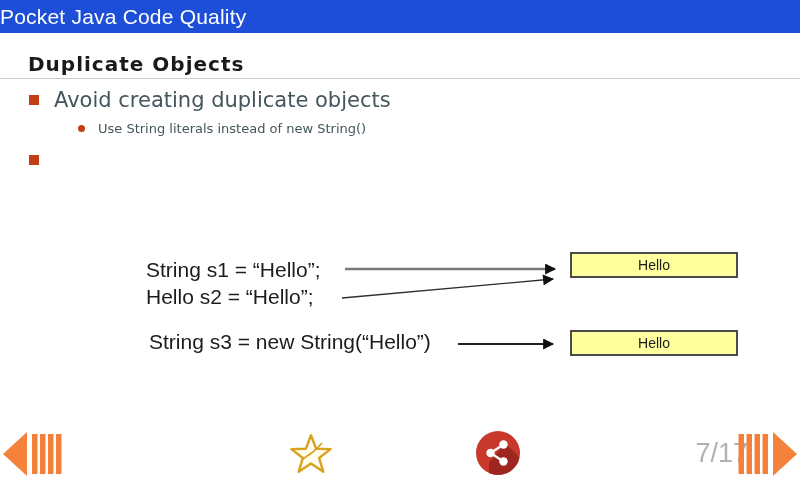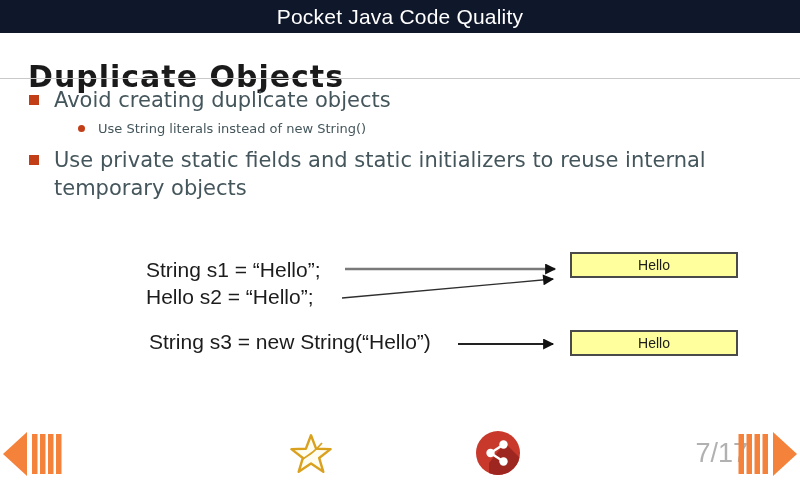--- a/index.html
+++ b/index.html
@@ -4,31 +4,31 @@
 <style>
   html,body{margin:0;padding:0;}
   body{
     width:800px;height:480px;position:relative;overflow:hidden;
     background:#ffffff;font-family:"Liberation Sans",sans-serif;
     -webkit-font-smoothing:antialiased;
   }
   
   .app-header{
     position:absolute;left:0;top:0;width:800px;height:33px;
-    background:#0f172a;display:flex;align-items:center;justify-content:center;
+    background:#1d4ed8;display:flex;align-items:center;
   }
   .app-header .title{
     color:#ffffff;font-size:21px;letter-spacing:.2px;
     font-family:"Liberation Sans",sans-serif;
   }
   
   .slide{position:absolute;left:0;top:33px;width:800px;height:397px;background:#ffffff;}
   .slide-title{
     position:absolute;left:28px;top:6px;
-    font-family:"DejaVu Sans",sans-serif;font-size:30px;color:#1a1a1a;letter-spacing:1px;
+    font-family:"DejaVu Sans",sans-serif;font-size:20px;color:#1a1a1a;letter-spacing:1px;
   }
   .slide-divider{position:absolute;left:0;top:45px;width:800px;height:1px;background:#c9c9c9;}
   .bullets{position:absolute;left:4px;top:53px;width:800px;}
   .bullet-row{display:flex;align-items:flex-start;font-family:"DejaVu Sans",sans-serif;color:#44565C;}
   .bullet-row.lvl1{padding-left:25px;font-size:21px;line-height:28px;margin-bottom:2px;}
   .bullet-row.lvl2{padding-left:74px;font-size:13px;line-height:26px;margin-bottom:4px;}
   .marker-square{flex:0 0 auto;width:10px;height:10px;background:#C23E17;margin:9px 15px 0 0;}
   .marker-dot{flex:0 0 auto;width:7px;height:7px;border-radius:50%;background:#C23E17;margin:9px 13px 0 0;}
   .bullet-text{max-width:690px;}
   
@@ -75,21 +75,20 @@
     <div class="bullet-row lvl1">
       <span class="marker-square"></span>
       <span class="bullet-text">Avoid creating duplicate objects</span>
     </div>
     <div class="bullet-row lvl2">
       <span class="marker-dot"></span>
       <span class="bullet-text">Use String literals instead of new String()</span>
     </div>
     <div class="bullet-row lvl1">
       <span class="marker-square"></span>
-      <span class="bullet-text">Use private static fields and static initializers to reuse internal temporary objects</span>
     </div>
   </div>
 
   <div class="code-line code-s1">String s1 = “Hello”;</div>
   <div class="code-line code-s2">Hello s2 = “Hello”;</div>
   <div class="code-line code-s3">String s3 = new String(“Hello”)</div>
 
   <div class="mem-box mem-box-1">
     <span>Hello</span>
   </div>

